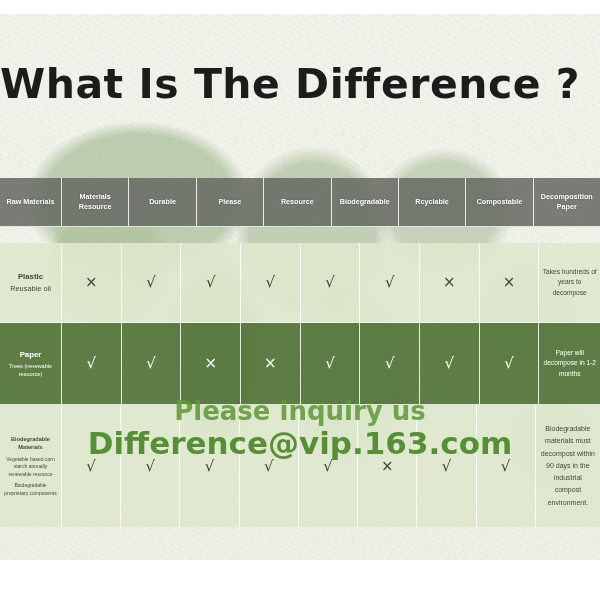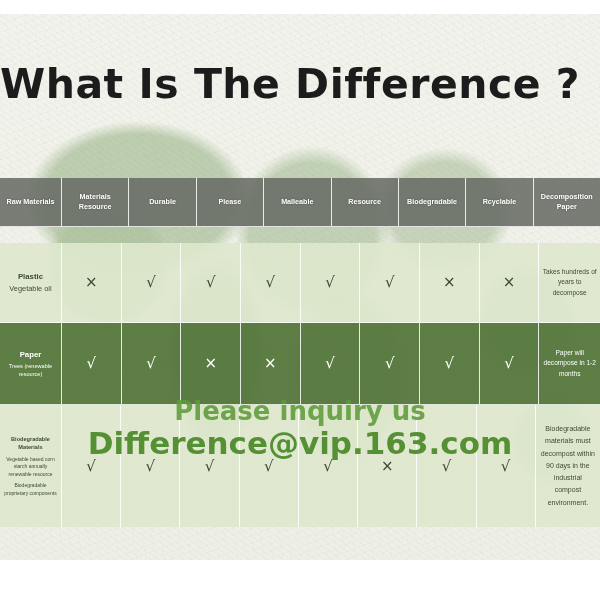--- a/index.html
+++ b/index.html
@@ -104,32 +104,32 @@
 
   <div class="title">What Is The Difference ?</div>
 
   <div class="table">
 
     <div class="row row-head rowline">
       <div class="cell col-0">Raw Materials</div>
       <div class="cell colN">Materials Resource</div>
       <div class="cell colN">Durable</div>
       <div class="cell colN">Please</div>
-      <div class="cell colN">Malleable</div>
       <div class="cell colN">Resource</div>
       <div class="cell colN">Biodegradable</div>
       <div class="cell colN">Rcyclable</div>
+      <div class="cell colN">Compostable</div>
       <div class="cell colN">Decomposition Paper</div>
     </div>
 
     <div class="row row-light rowline">
       <div class="cell col-0">
         <div class="mat">
           <b>Plastic</b>
-          <span>Vegetable oil</span>
+          <span>Reusable oil</span>
         </div>
       </div>
       <div class="cell colN mark">×</div>
       <div class="cell colN mark">√</div>
       <div class="cell colN mark">√</div>
       <div class="cell colN mark">√</div>
       <div class="cell colN mark">√</div>
       <div class="cell colN mark">√</div>
       <div class="cell colN mark">×</div>
       <div class="cell colN mark">×</div>

